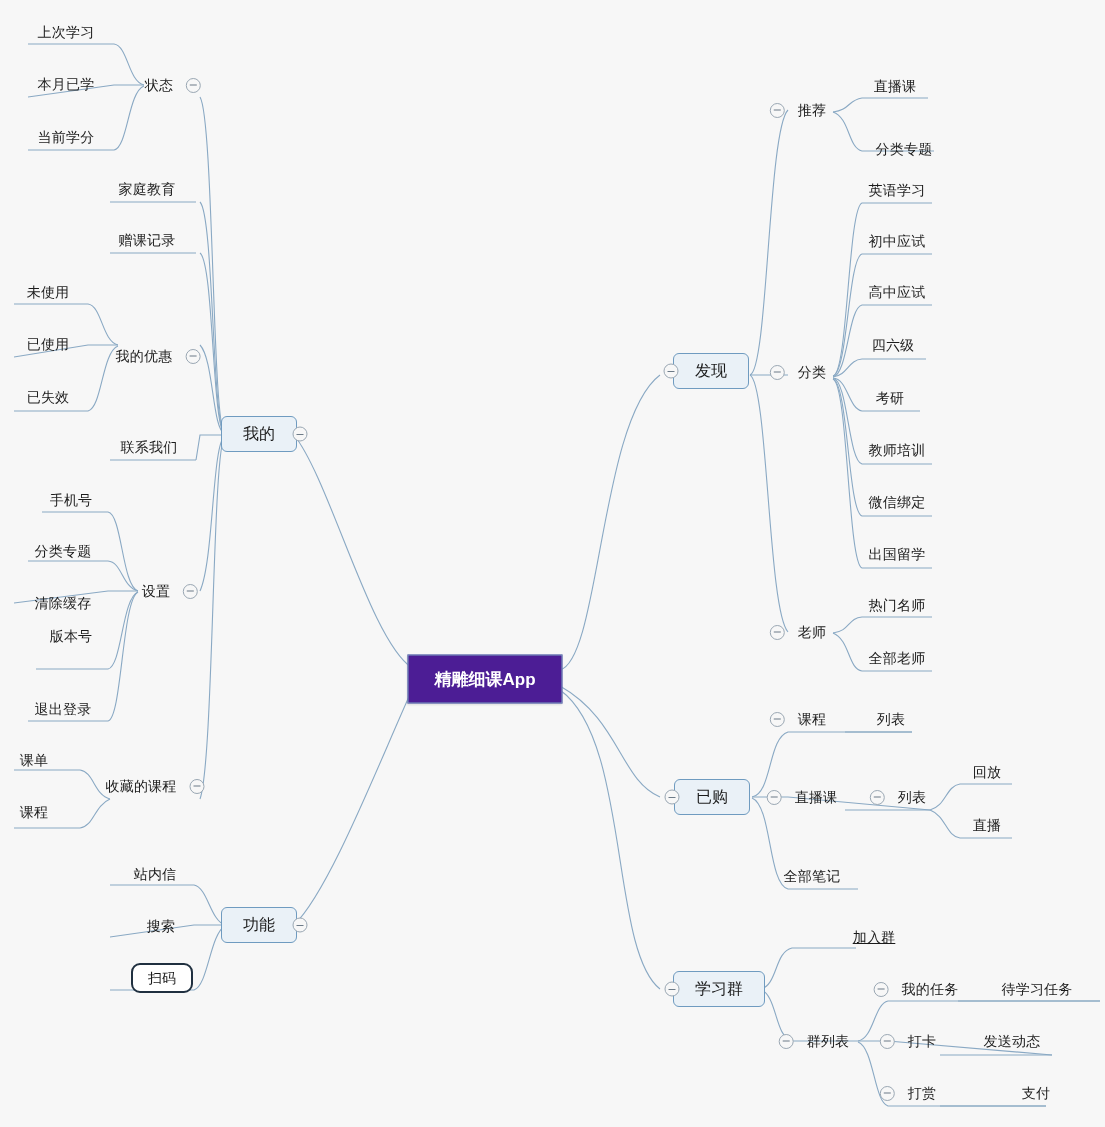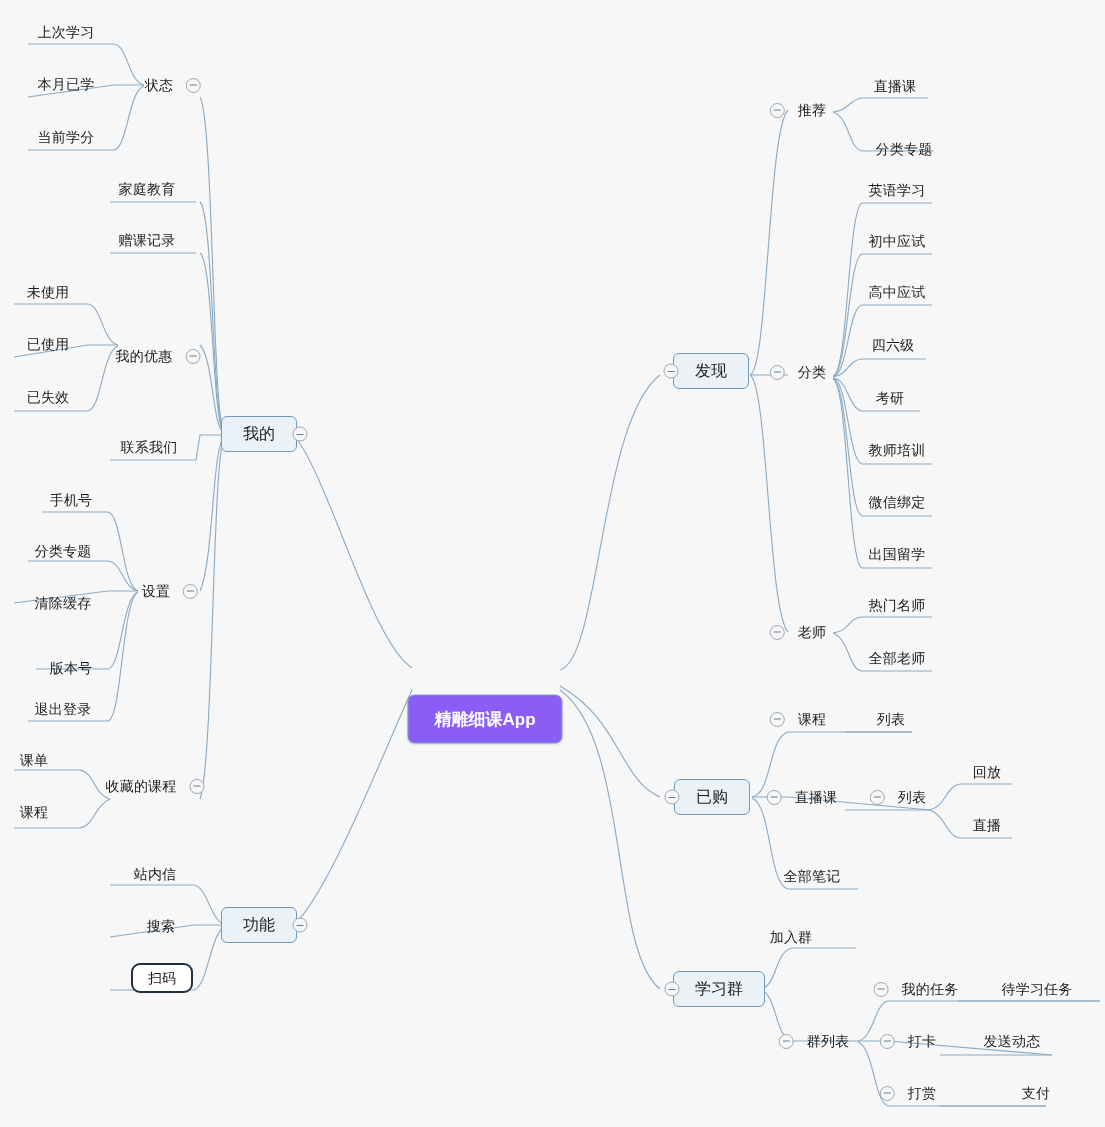--- a/index.html
+++ b/index.html
@@ -33,29 +33,28 @@
     display: flex;
     align-items: center;
     justify-content: center;
   }
   .node .lbl {
     display: inline-block;
     padding: 2px 4px;
   }
   
   .node.root {
-    background: #8b5cf6;
+    background: #4c1d95;
     border: 1px solid #7ba3c2;
-    border-radius: 7px;
+    border-radius: 0;
     color: #ffffff;
     font-size: 17px;
     font-weight: bold;
     padding: 13px 22px;
     box-shadow: 0 1px 2px rgba(0,0,0,0.10);
-    margin-top: 40px;
   }
   
   .node.branch {
     background: #eaf1f7;
     border: 1px solid #6f9bc0;
     border-radius: 6px;
     font-size: 16px;
     padding: 7px 17px;
   }
   
@@ -283,21 +282,21 @@
     <span class="lbl">全部笔记</span>
   </div>
 
   <div class="node branch" style="left:719px; top:989px;">
     <span class="lbl">学习群</span>
   </div>
   <div class="node plain" style="left:672px; top:989px;">
     <span class="toggle"></span>
   </div>
 
-  <div class="node plain" style="left:791px; top:937px;">
+  <div class="node plain" style="left:874px; top:937px;text-decoration:underline;">
     <span class="lbl">加入群</span>
   </div>
   <div class="node plain" style="left:816px; top:1041px;">
     <span class="toggle left"></span>
     <span class="lbl">群列表</span>
   </div>
   <div class="node plain" style="left:918px; top:989px;">
     <span class="toggle left"></span>
     <span class="lbl">我的任务</span>
   </div>
@@ -370,21 +369,21 @@
   </div>
   <div class="node plain" style="left:71px; top:500px;">
     <span class="lbl">手机号</span>
   </div>
   <div class="node plain" style="left:63px; top:551px;">
     <span class="lbl">分类专题</span>
   </div>
   <div class="node plain" style="left:63px; top:603px;">
     <span class="lbl">清除缓存</span>
   </div>
-  <div class="node plain" style="left:71px; top:668px;">
+  <div class="node plain" style="left:71px; top:636px;">
     <span class="lbl">版本号</span>
   </div>
   <div class="node plain" style="left:63px; top:709px;">
     <span class="lbl">退出登录</span>
   </div>
 
   <div class="node plain" style="left:153px; top:786px;">
     <span class="lbl">收藏的课程</span>
     <span class="toggle right"></span>
   </div>

